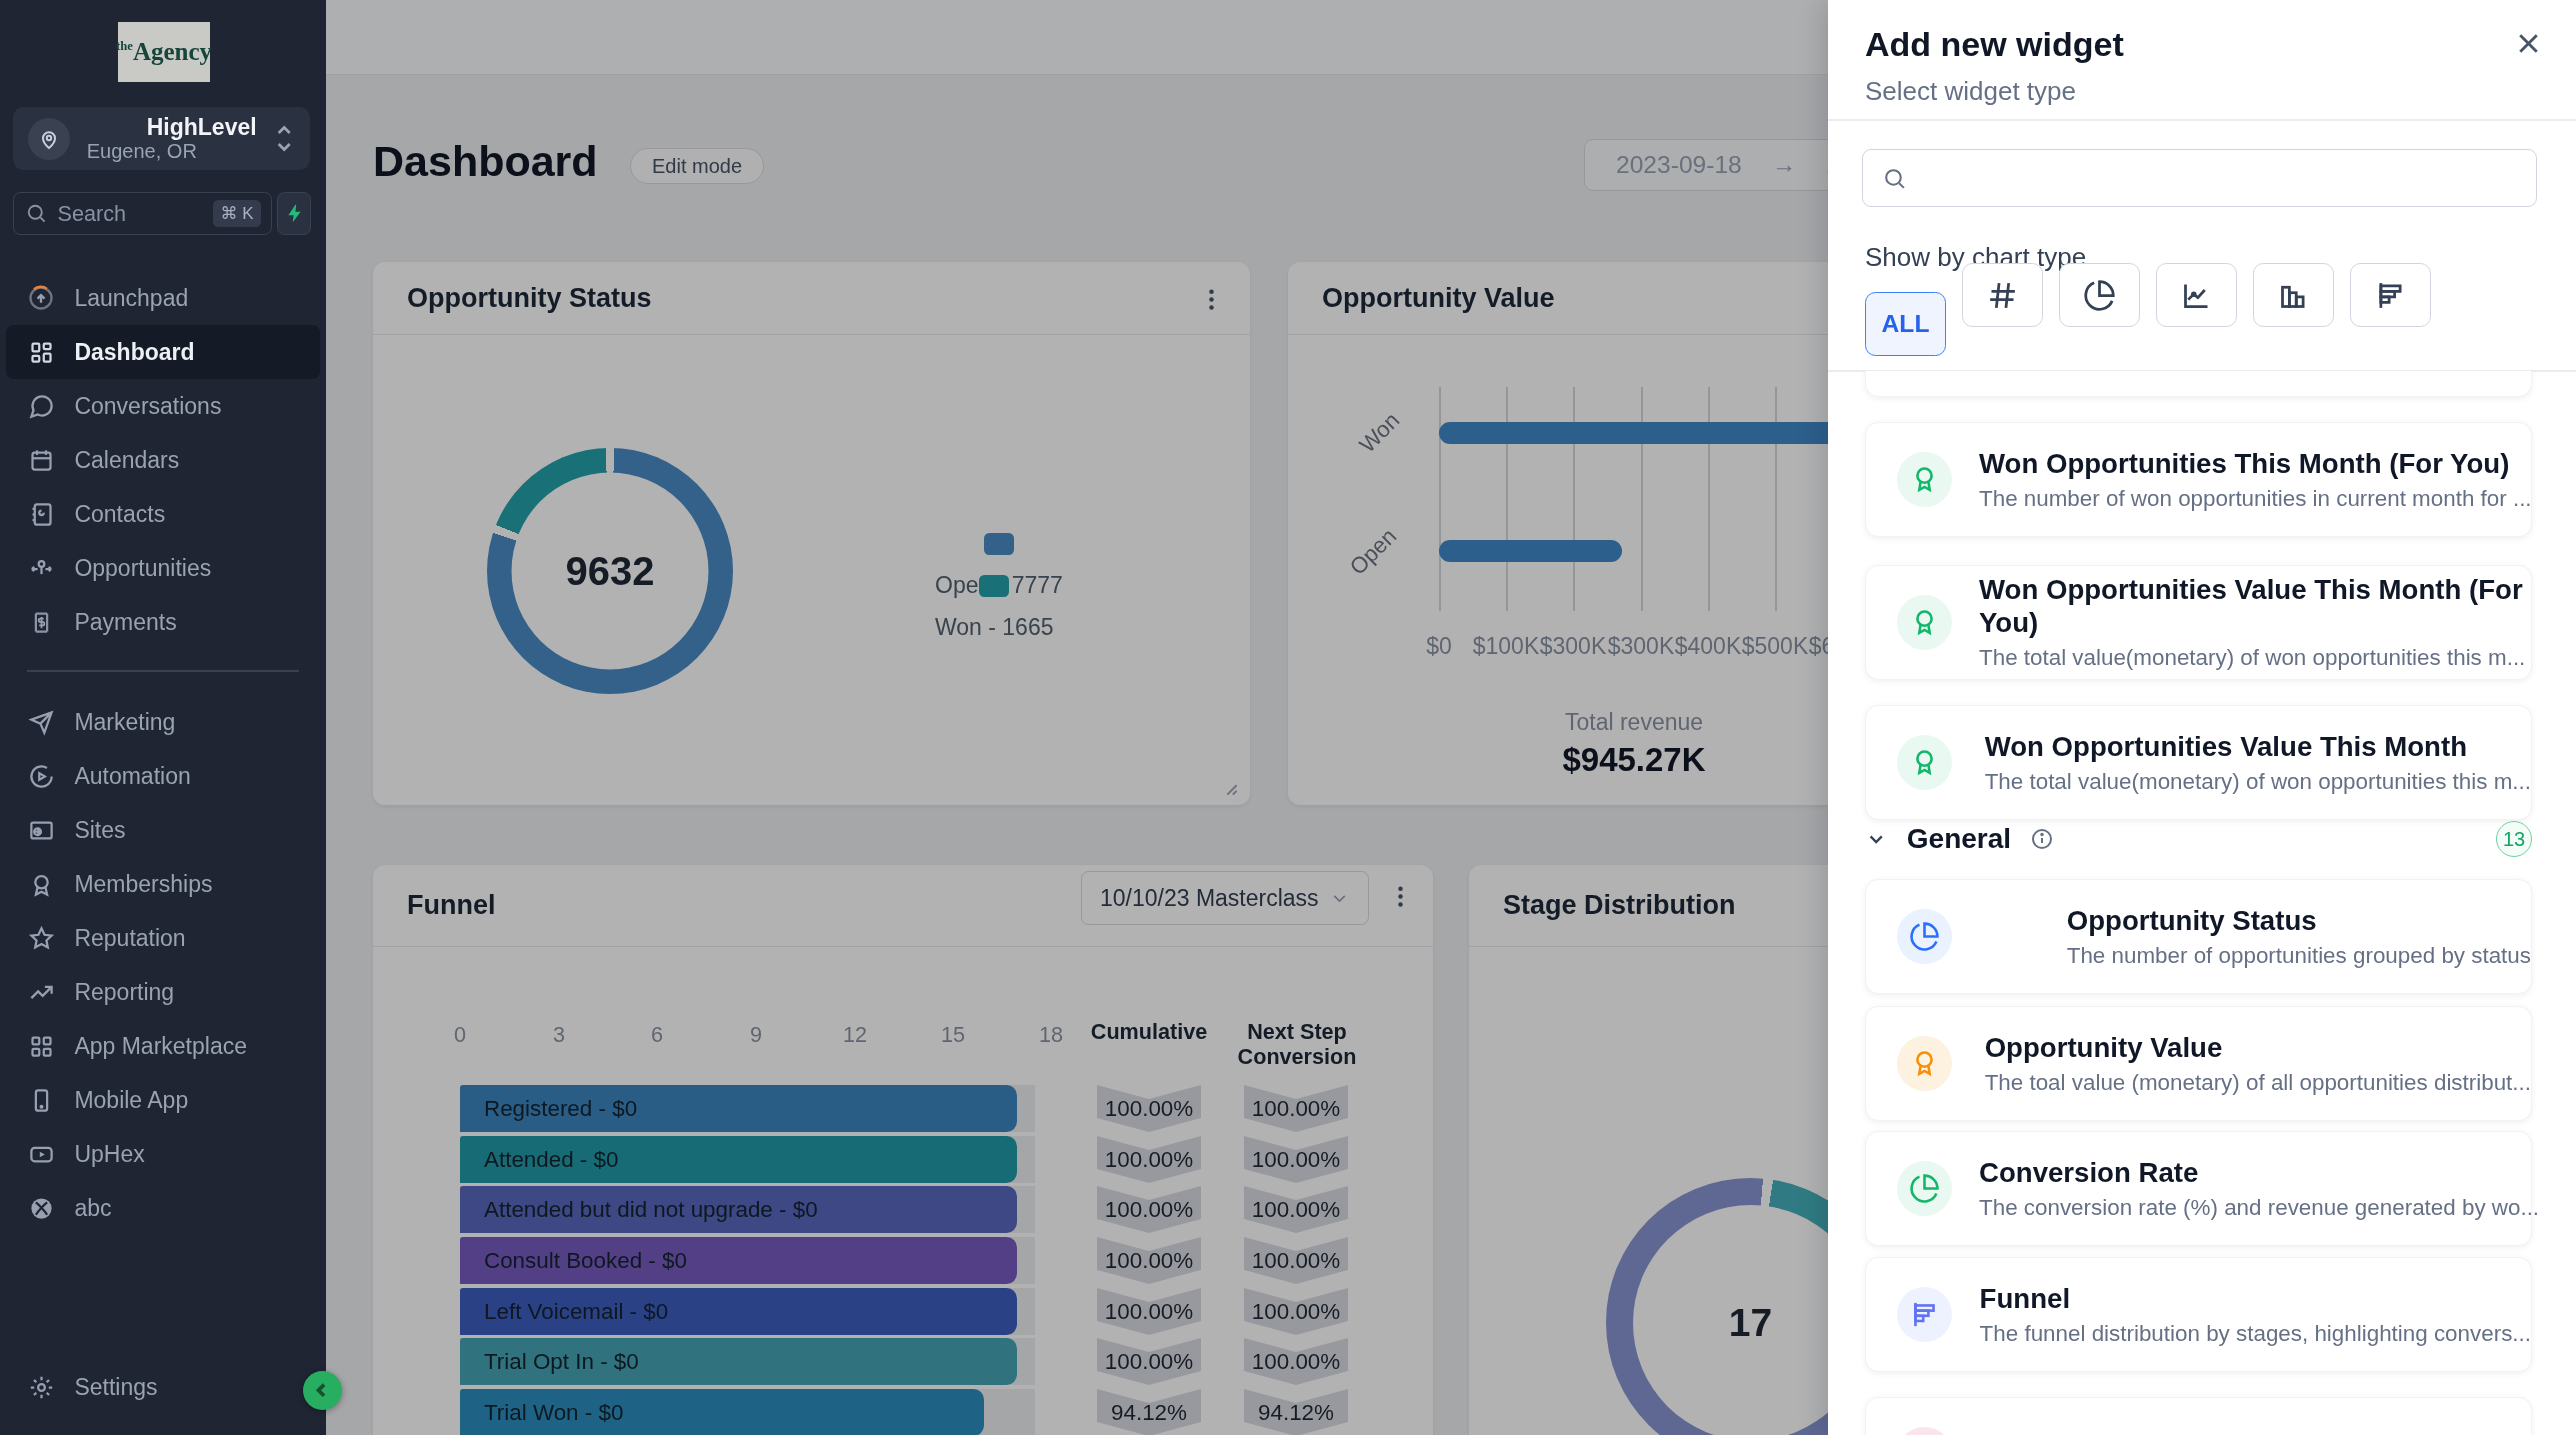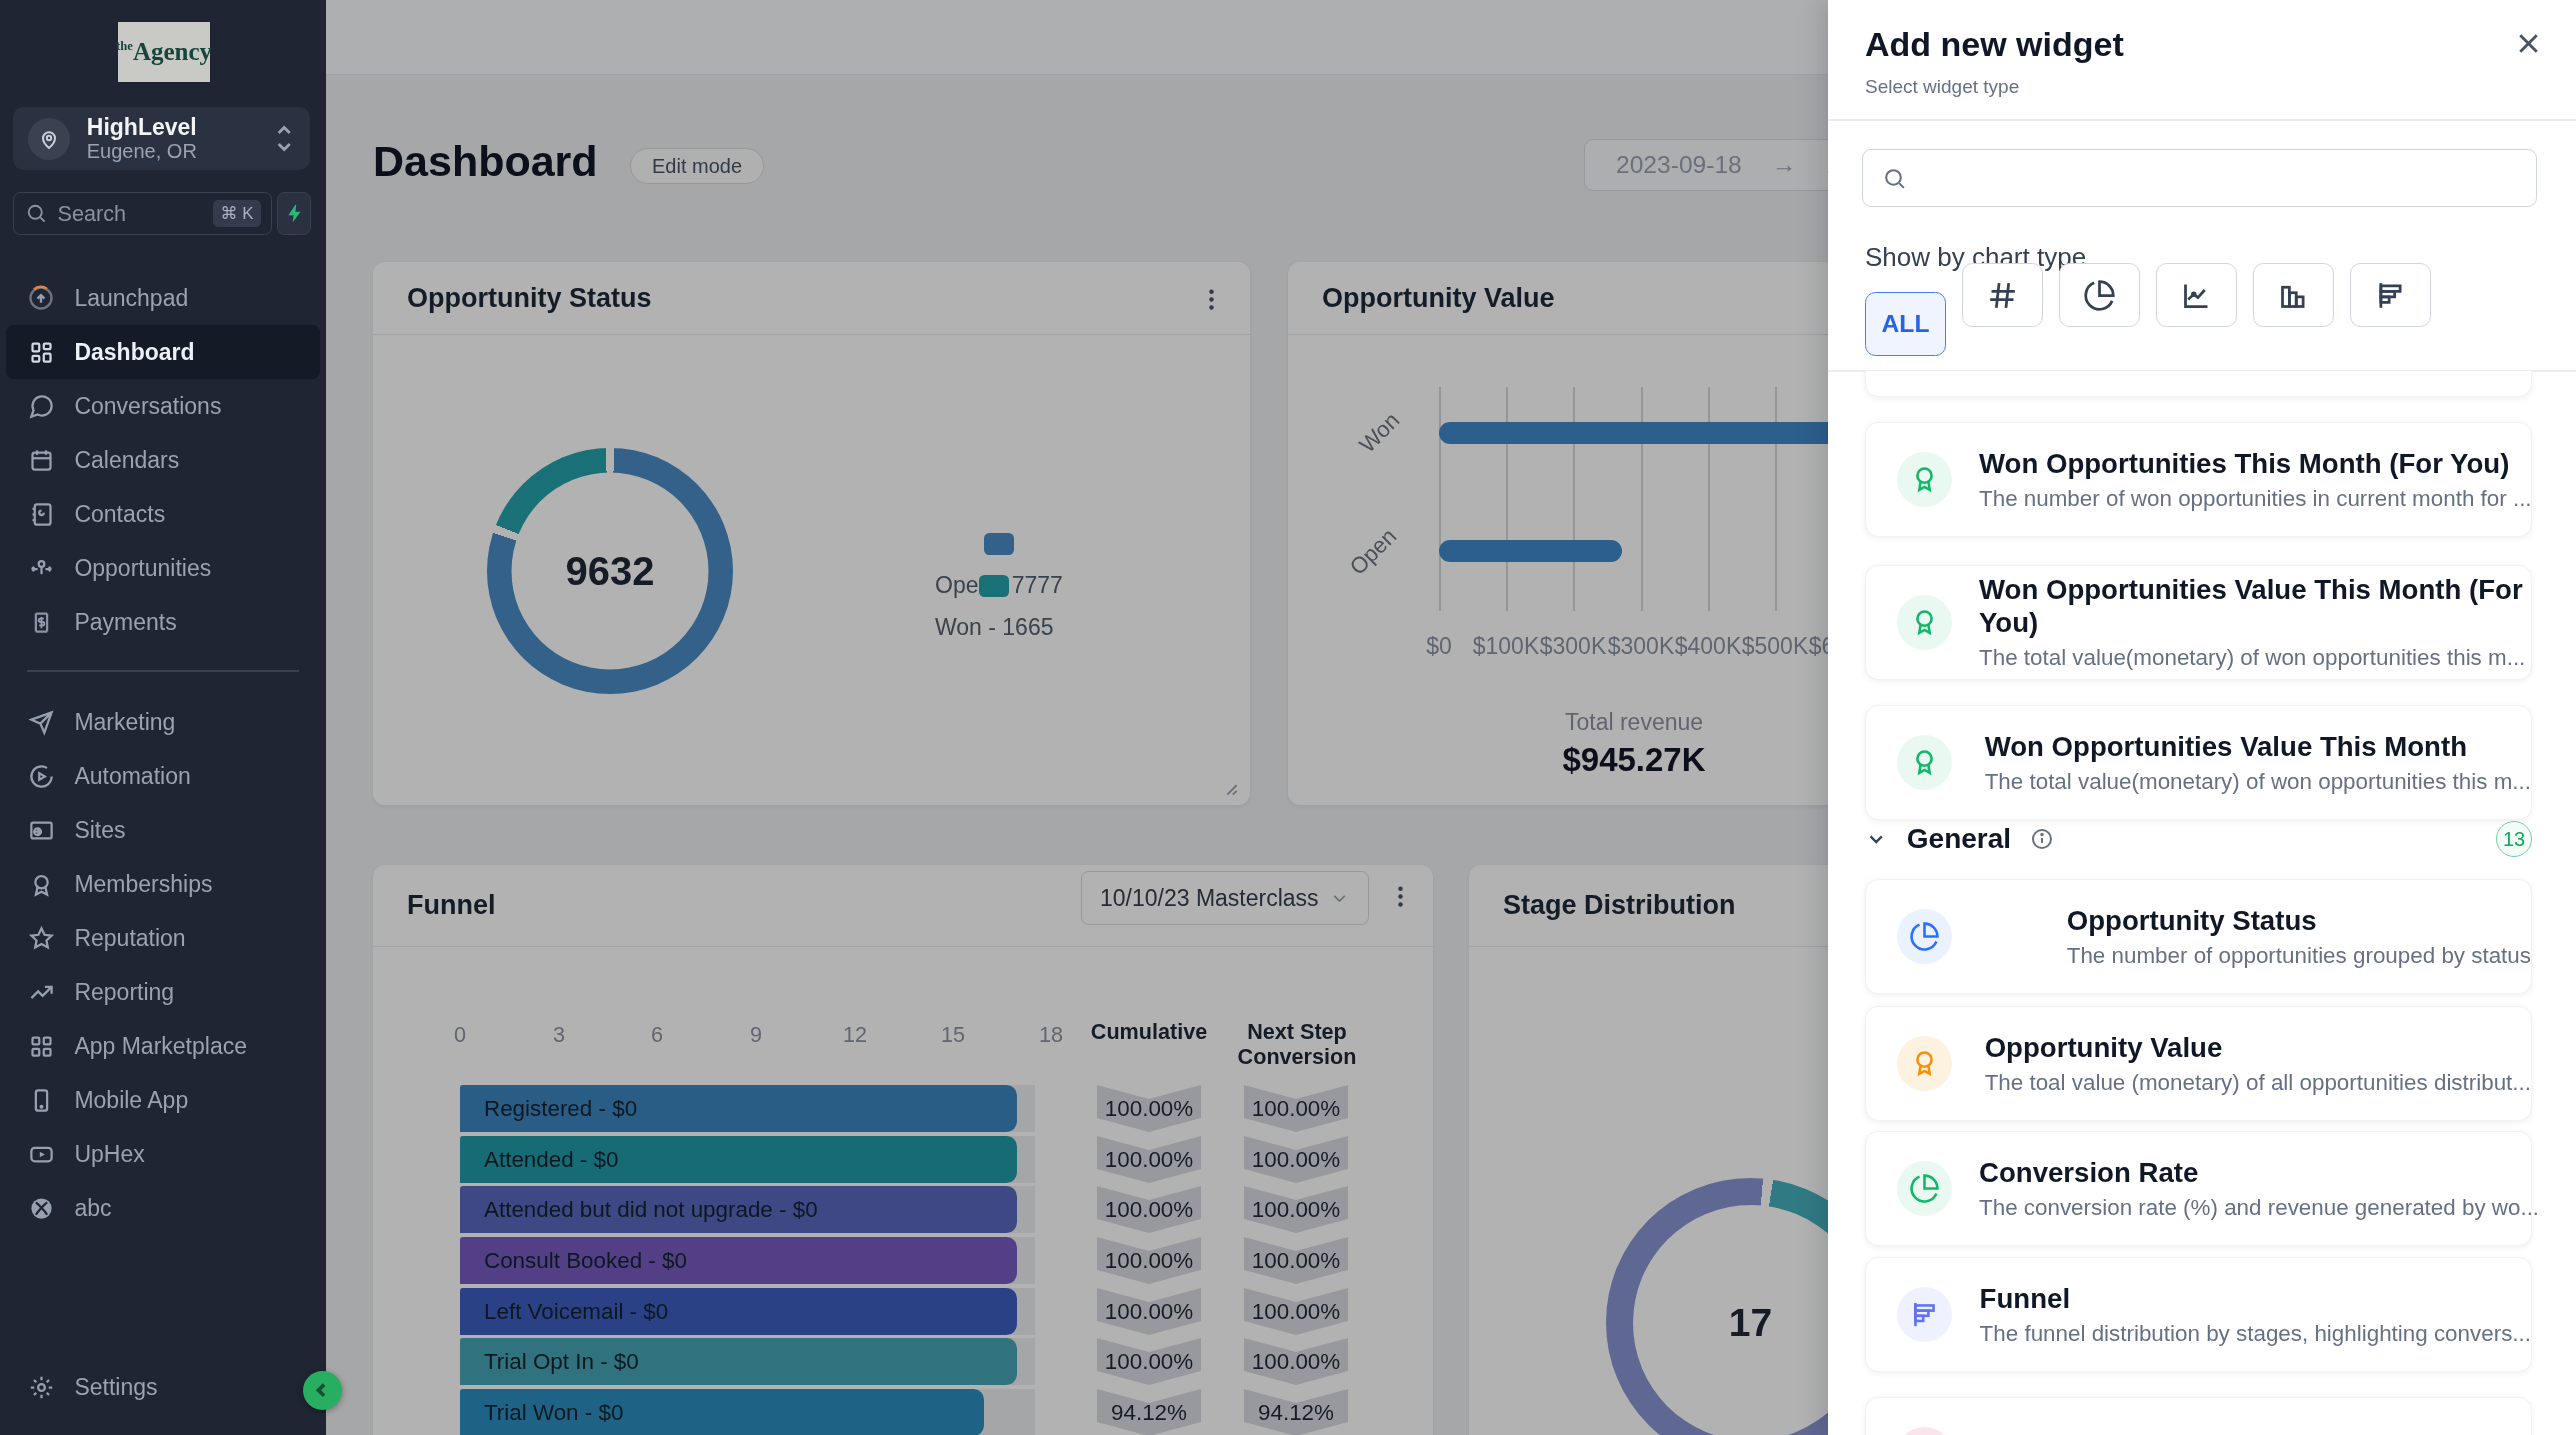--- a/index.html
+++ b/index.html
@@ -69,21 +69,21 @@
   #logo { position:absolute; left:118px; top:22.4px; width:92px; height:60px; background:#c9c9c6;
           display:flex; align-items:center; justify-content:center;
           font-family:"Liberation Serif", serif; color:#16463b; }
   #logo .pre { font-size:12.7px; font-weight:700; align-self:flex-start; margin-top:16.4px; }
   #logo .name { font-size:25px; font-weight:700; }
   #account-switcher { position:absolute; left:13.4px; top:107px; width:297px; height:63px;
                       background:#2a3140; border-radius:10.4px; display:flex; align-items:center;
                       padding:0 15px; gap:16.4px; }
   #account-avatar { width:42px; height:42px; border-radius:50%; background:#3a4150;
                     display:flex; align-items:center; justify-content:center; }
-  .acct-name { font-size:23px; font-weight:700; color:#f2f4f7; line-height:1.15; }
+  .acct-name { font-size:23px; font-weight:700; color:#f2f4f7; line-height:1.15;text-align:right; }
   .acct-loc { font-size:20px; color:#98a3b3; line-height:1.15; }
   #sb-search { position:absolute; left:13.4px; top:192px; width:259px; height:43px;
                border:1.5px solid #3a4150; border-radius:7.5px; display:flex; align-items:center;
                padding:0 10.4px; gap:10.4px; }
   #sb-search input { flex:1; min-width:0; background:transparent; border:none; outline:none;
                      font-size:21.6px; color:#cfd5de; font-family:inherit; }
   #sb-search input::placeholder { color:#8a93a3; }
   .kbd { background:#333b4c; border-radius:5.2px; padding:3px 7.5px; font-size:17px; color:#aab2c2;
          white-space:nowrap; }
   #bolt-btn { position:absolute; left:277px; top:192px; width:34px; height:43px;
@@ -99,21 +99,21 @@
   #settings-item { position:absolute; left:6px; right:6px; top:1360px; }
   #collapse-btn { position:absolute; left:303px; top:1371px; width:39px; height:39px;
                   border-radius:50%; background:#27ae60; z-index:60; display:flex;
                   align-items:center; justify-content:center;
                   box-shadow:0 1.5px 6px rgba(0,0,0,.35); }
 
   
   #panel { position:absolute; left:1828px; top:0; width:748px; height:1436px; background:#fff;
            z-index:50; box-shadow:-7.5px 0 22.4px rgba(16,24,40,.15); }
   #panel-title { position:absolute; left:37px; top:25px; font-size:34px; font-weight:700; color:#101828; }
-  #panel-subtitle { position:absolute; left:37px; top:76px; font-size:19px; color:#667085; }
+  #panel-subtitle { position:absolute; left:37px; top:76px; font-size:26px; color:#667085; }
   .pdivider { position:absolute; left:0; width:100%; height:1.5px; background:#eaecf0; }
   #widget-search { position:absolute; left:34px; top:149px; width:675px; height:58px;
                    border:1.5px solid #d0d5dd; border-radius:9px; display:flex; align-items:center;
                    gap:13.4px; padding:0 19.4px; }
   #widget-search input { flex:1; border:none; outline:none; font-size:26px; color:#344054;
                          font-family:inherit; background:transparent; }
   #widget-search input::placeholder { color:#98a2b3; }
   #filter-label { position:absolute; left:37px; top:242px; font-size:26px; color:#344054; }
   .filter-btn { position:absolute; top:263px; width:81px; height:64px; border:1.5px solid #d0d5dd;
                 border-radius:10.4px; background:#fff; display:flex; align-items:center;

